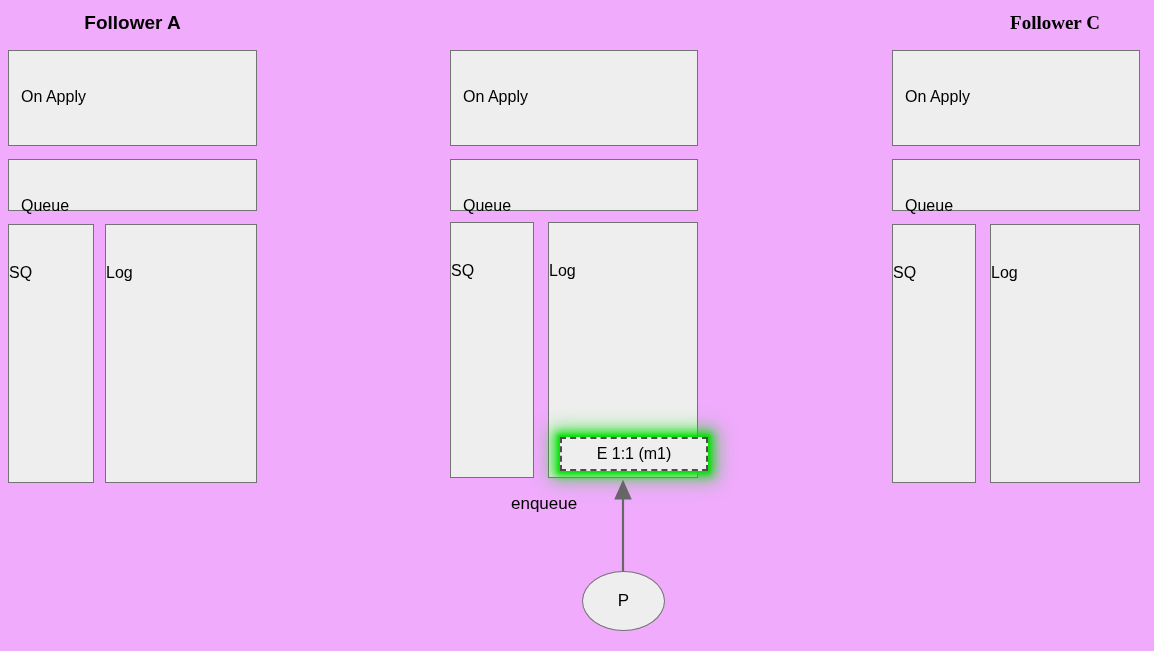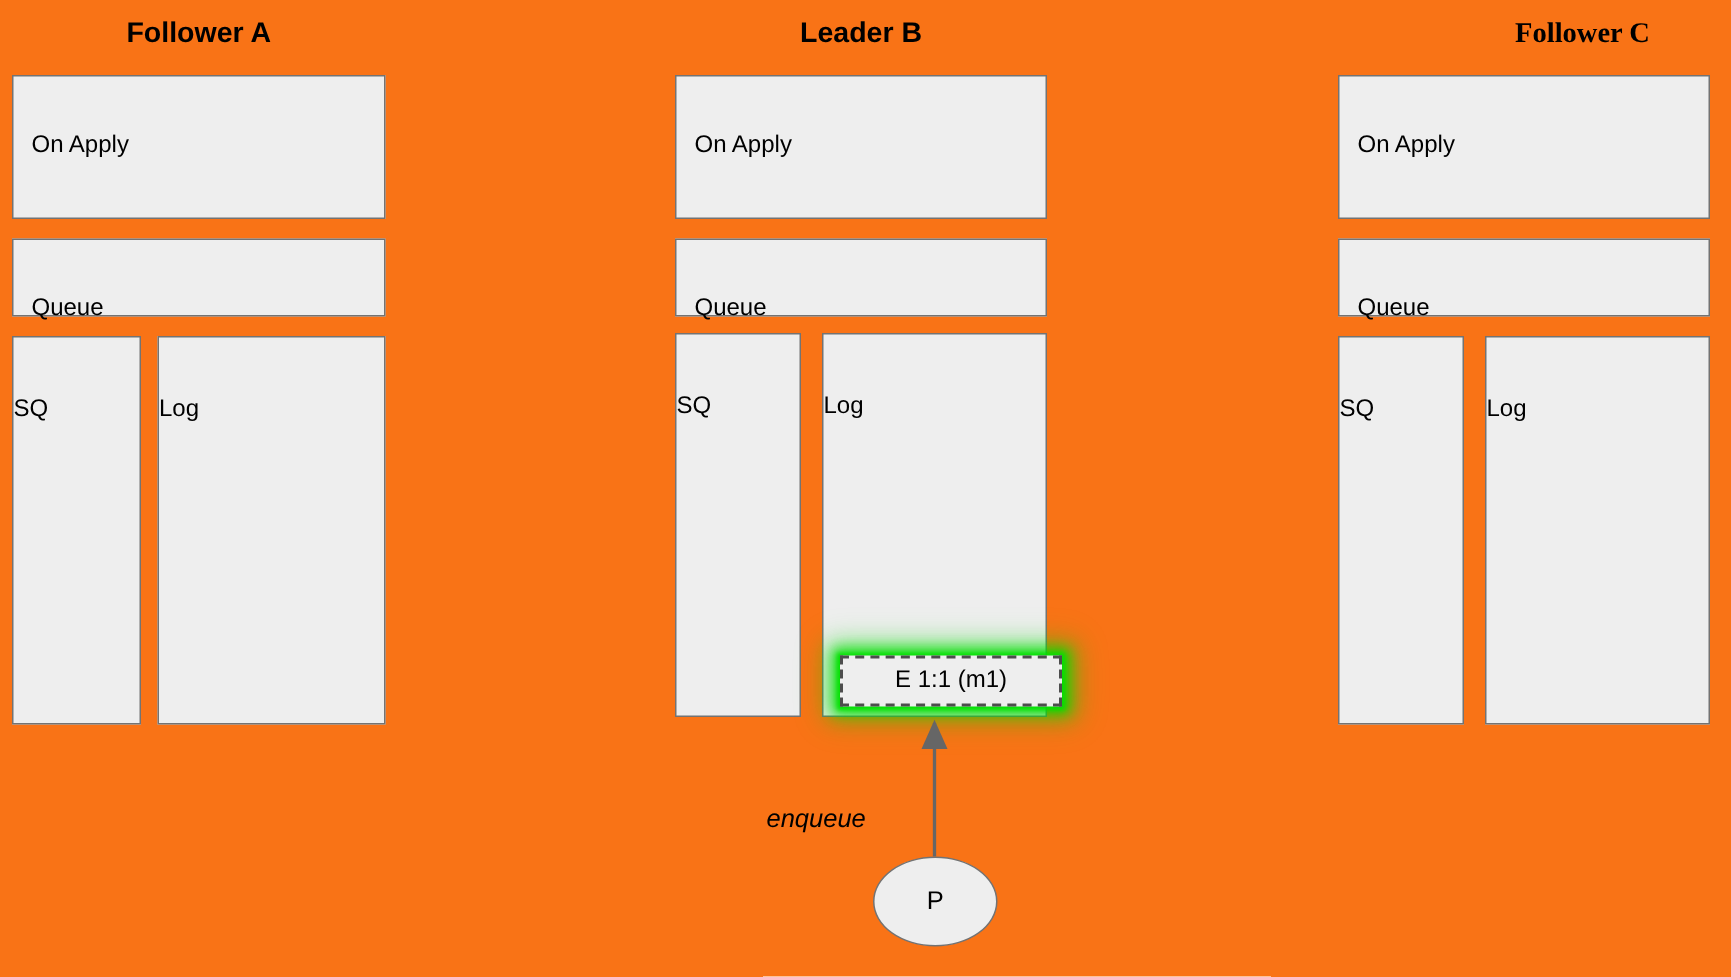--- a/index.html
+++ b/index.html
@@ -4,21 +4,21 @@
 <style>
   html, body {
     margin: 0;
     padding: 0;
     background: #ffffff;
   }
   #canvas {
     position: relative;
     width: 1154px;
     height: 651px;
-    background: #f97316;
+    background: #f0abfc;
     font-family: "Liberation Sans", sans-serif;
     overflow: hidden;
   }
   .node-title {
     position: absolute;
     font-size: 19px;
     font-weight: bold;
     color: #000000;
     text-align: center;
     white-space: nowrap;
@@ -110,21 +110,20 @@
   </div>
 
   <div class="box" style="left:8px; top:224px; width:86px; height:259px;">
     <span class="box-label label-topcenter">SQ</span>
   </div>
 
   <div class="box" style="left:105px; top:224px; width:152px; height:259px;">
     <span class="box-label label-topcenter">Log</span>
   </div>
 
-  <div class="node-title" style="left:450px; top:13px; width:248px;">Leader B</div>
 
   <div class="box" style="left:450px; top:50px; width:248px; height:96px;">
     <span class="box-label label-topleft">On Apply</span>
   </div>
 
   <div class="box" style="left:450px; top:159px; width:248px; height:52px;">
     <span class="box-label label-topleft">Queue</span>
   </div>
 
   <div class="box" style="left:450px; top:222px; width:84px; height:256px;">
@@ -157,17 +156,17 @@
 
   <svg class="edge-svg">
     <defs>
       <marker id="arrowhead" markerWidth="10" markerHeight="10" refX="8" refY="4" orient="auto" markerUnits="strokeWidth">
         <path d="M0,0 L9,4 L0,8 z" fill="#666666"></path>
       </marker>
     </defs>
     <line x1="623" y1="571" x2="623" y2="482" stroke="#666666" stroke-width="2.2" marker-end="url(#arrowhead)"></line>
   </svg>
 
-  <div class="edge-label" style="left:511px; top:537px;font-style:italic;">enqueue</div>
+  <div class="edge-label" style="left:511px; top:495px;">enqueue</div>
 
   <div class="producer" style="left:582px; top:571px; width:83px; height:60px;">P</div>
 
 </div>
 
 </body></html>

